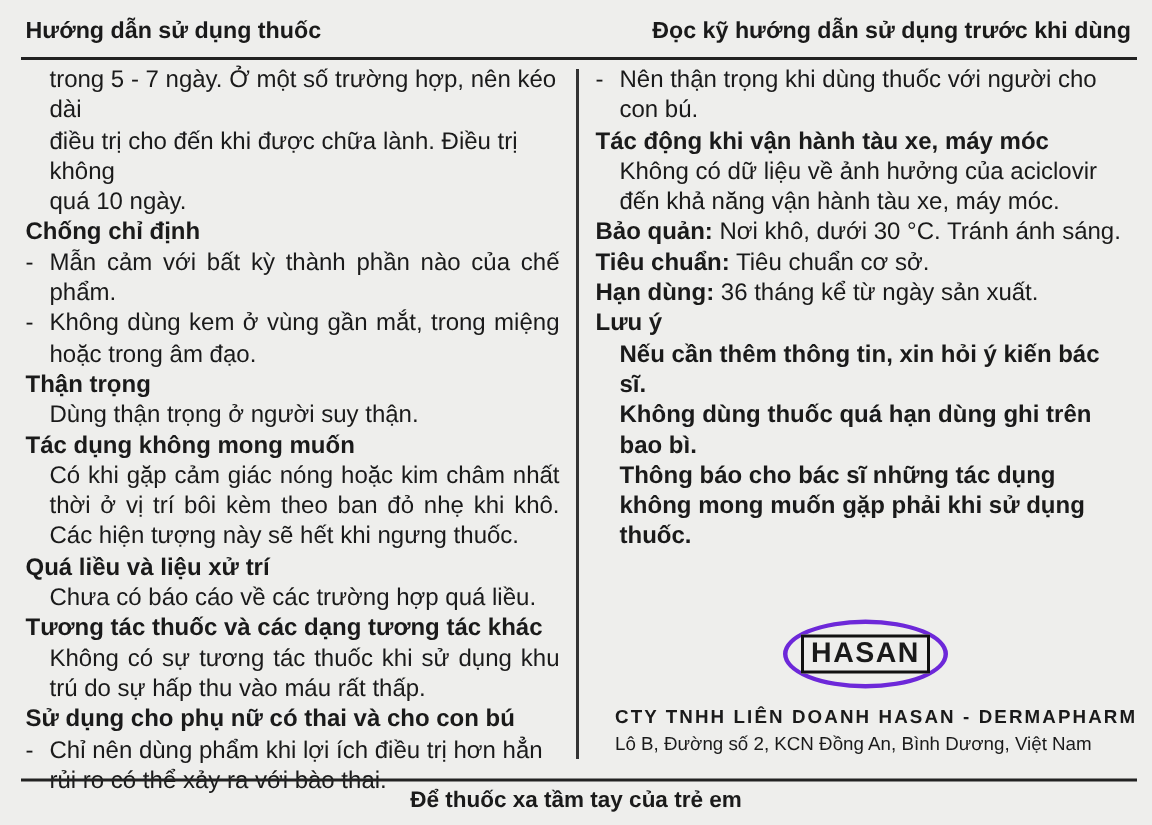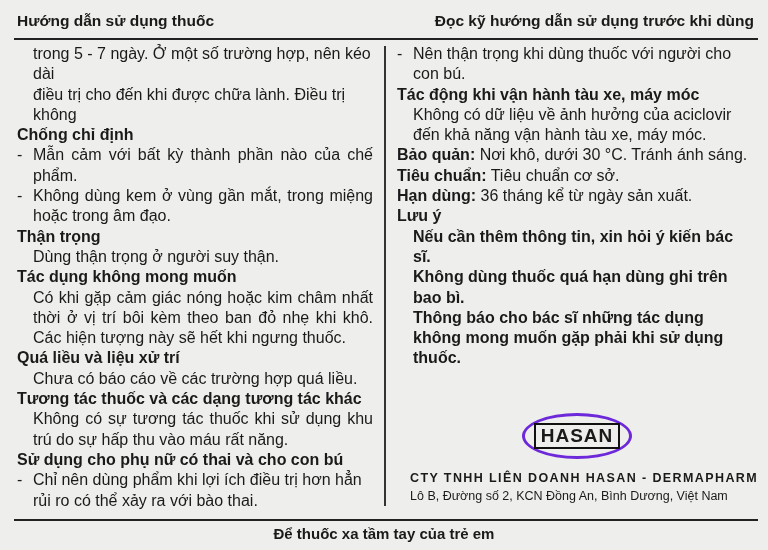--- a/index.html
+++ b/index.html
@@ -31,36 +31,37 @@
 <body>
 
 <div class="hdr-left">Hướng dẫn sử dụng thuốc</div>
 <div class="hdr-right">Đọc kỹ hướng dẫn sử dụng trước khi dùng</div>
 <div class="top-rule"></div>
 <div class="vdiv"></div>
 
 <div class="col col-left">
   <div class="p">trong 5 - 7 ngày. Ở một số trường hợp, nên kéo dài</div>
   <div class="p">điều trị cho đến khi được chữa lành. Điều trị không</div>
+  <div class="p">quá 10 ngày.</div>
 
   <div class="h">Chống chỉ định</div>
   <div class="b just">Mẫn cảm với bất kỳ thành phần nào của chế phẩm.</div>
   <div class="b just">Không dùng kem ở vùng gần mắt, trong miệng hoặc trong âm đạo.</div>
 
   <div class="h">Thận trọng</div>
   <div class="p">Dùng thận trọng ở người suy thận.</div>
 
   <div class="h">Tác dụng không mong muốn</div>
   <div class="p just">Có khi gặp cảm giác nóng hoặc kim châm nhất thời ở vị trí bôi kèm theo ban đỏ nhẹ khi khô. Các hiện tượng này sẽ hết khi ngưng thuốc.</div>
 
   <div class="h">Quá liều và liệu xử trí</div>
   <div class="p">Chưa có báo cáo về các trường hợp quá liều.</div>
 
   <div class="h">Tương tác thuốc và các dạng tương tác khác</div>
-  <div class="p just">Không có sự tương tác thuốc khi sử dụng khu trú do sự hấp thu vào máu rất năng.</div>
+  <div class="p just">Không có sự tương tác thuốc khi sử dụng khu trú do sự hấp thu vào máu rất thấp.</div>
 
   <div class="h">Sử dụng cho phụ nữ có thai và cho con bú</div>
   <div class="b">Chỉ nên dùng phẩm khi lợi ích điều trị hơn hẳn rủi ro có thể xảy ra với bào thai.</div>
 </div>
 
 <div class="col col-right">
   <div class="b">Nên thận trọng khi dùng thuốc với người cho con bú.</div>
 
   <div class="h">Tác động khi vận hành tàu xe, máy móc</div>
   <div class="p">Không có dữ liệu về ảnh hưởng của aciclovir đến khả năng vận hành tàu xe, máy móc.</div>

